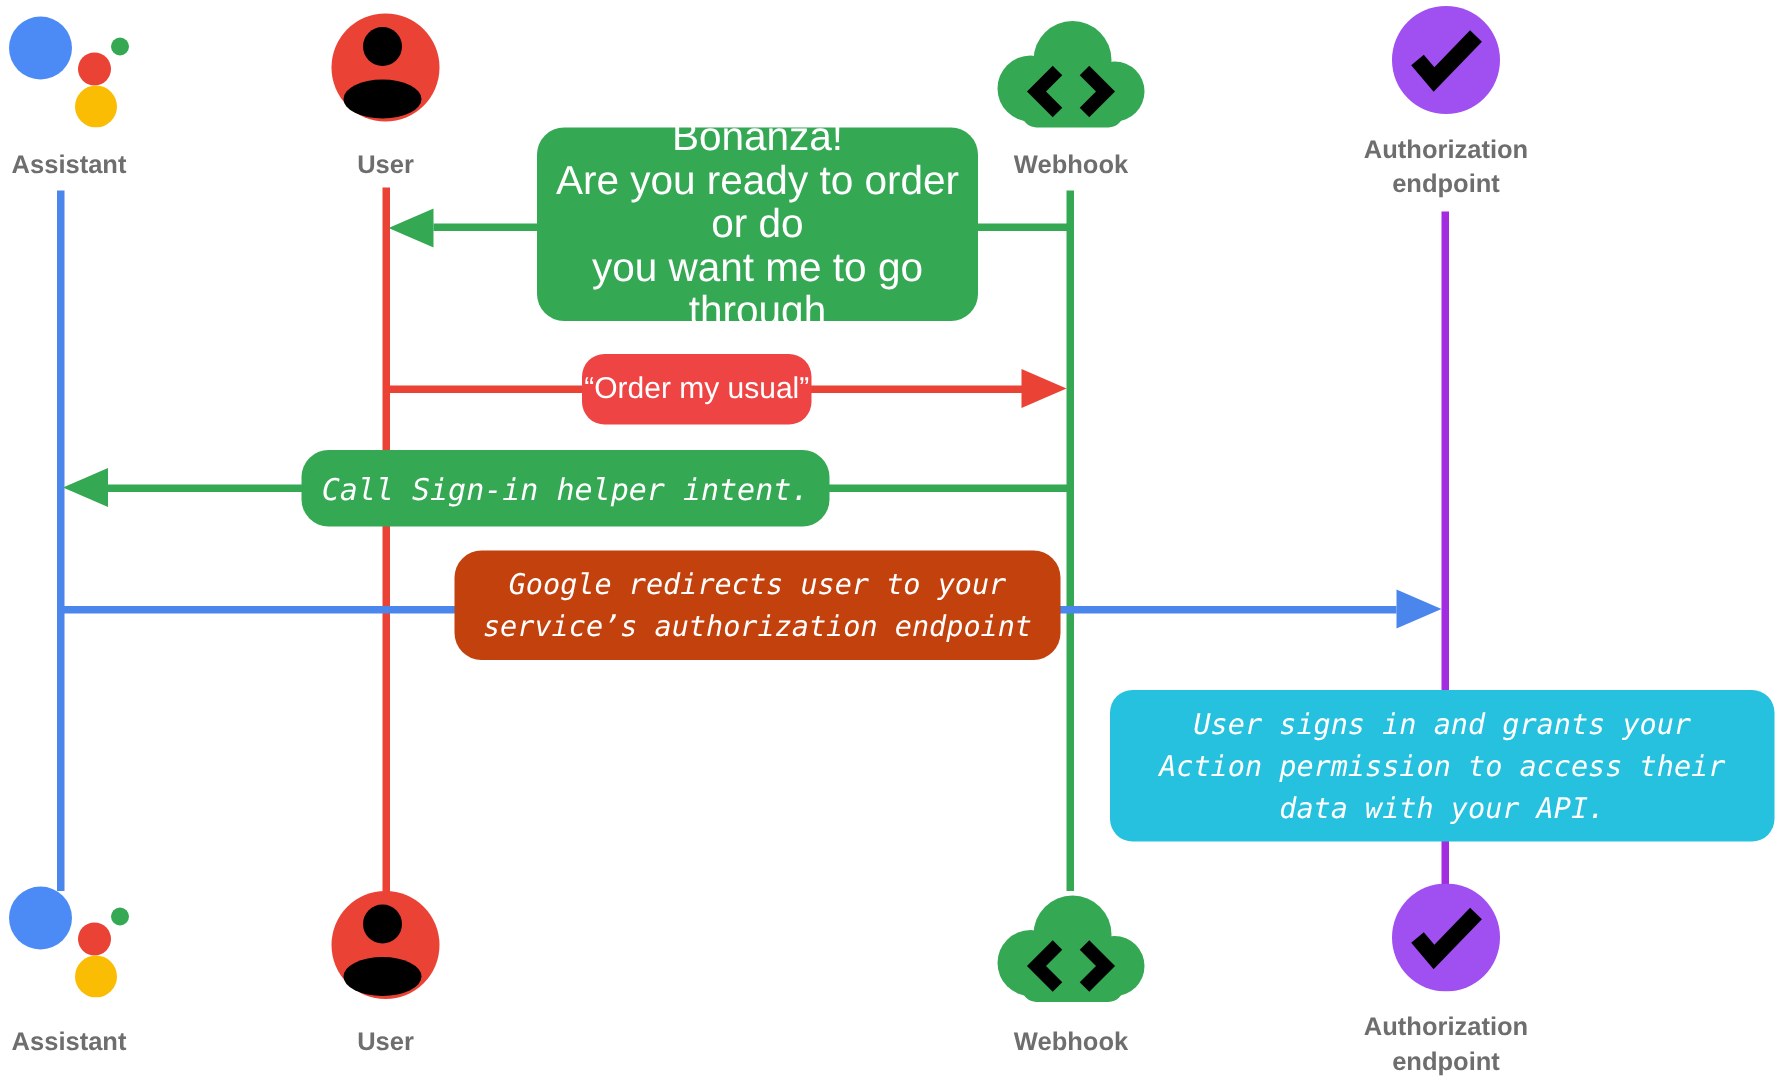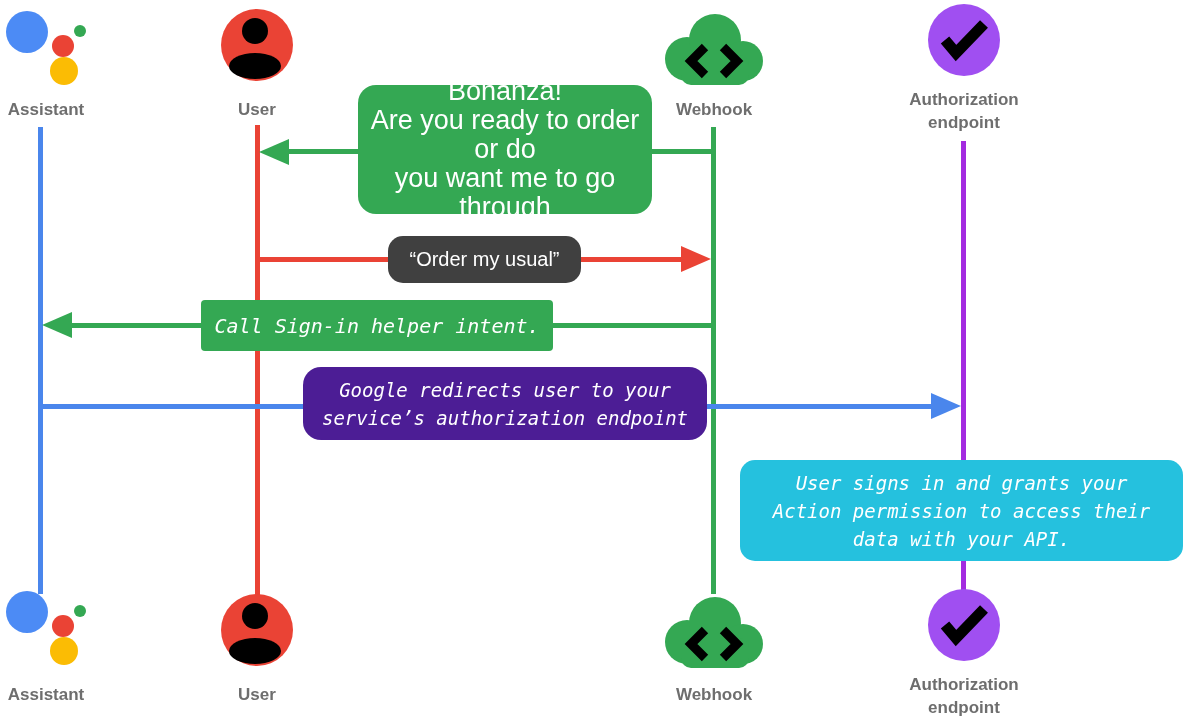--- a/index.html
+++ b/index.html
@@ -23,24 +23,24 @@
   .ah-right{border-left:30px solid;}
   .ah-welcome{left:259px;top:139px;border-right-color:#34A853;}
   .ah-order{left:681px;top:246px;border-left-color:#EA4335;}
   .ah-signin{left:42px;top:312px;border-right-color:#34A853;}
   .ah-redirect{left:931px;top:393px;border-left-color:#4A86EC;}
   
   .bubble{position:absolute;z-index:2;color:#ffffff;display:flex;align-items:center;justify-content:center;
           text-align:center;white-space:pre-line;box-sizing:border-box;}
   .bb-welcome{left:358px;top:85px;width:294px;height:129px;border-radius:18px;background:#34A853;
               font-size:27px;line-height:29px;}
-  .bb-order{left:388px;top:236px;width:193px;height:47px;border-radius:15px;background:#404040;font-size:20px;}
+  .bb-order{left:388px;top:236px;width:153px;height:47px;border-radius:15px;background:#ef4444;font-size:20px;}
   .mono{font-family:"DejaVu Sans Mono","Liberation Mono",monospace;font-style:italic;}
-  .bb-signin{left:201px;top:300px;width:352px;height:51px;border-radius:4px;background:#34A853;font-size:20px;}
-  .bb-redirect{left:303px;top:367px;width:404px;height:73px;border-radius:18px;background:#4c1d95;
+  .bb-signin{left:201px;top:300px;width:352px;height:51px;border-radius:18px;background:#34A853;font-size:20px;}
+  .bb-redirect{left:303px;top:367px;width:404px;height:73px;border-radius:18px;background:#c2410c;
                font-size:19px;line-height:28px;}
   .bb-grant{left:740px;top:460px;width:443px;height:101px;border-radius:15px;background:#25C1DE;
             font-size:19px;line-height:28px;font-style:italic;}
   
   .actor-label{position:absolute;z-index:2;width:180px;transform:translateX(-50%);text-align:center;
                color:#6E6E6E;font-weight:700;font-size:17px;line-height:23px;white-space:pre-line;}
   .al-assistant-top{left:46px;top:98px;}
   .al-user-top{left:257px;top:98px;}
   .al-webhook-top{left:714px;top:98px;}
   .al-auth-top{left:964px;top:88px;}

